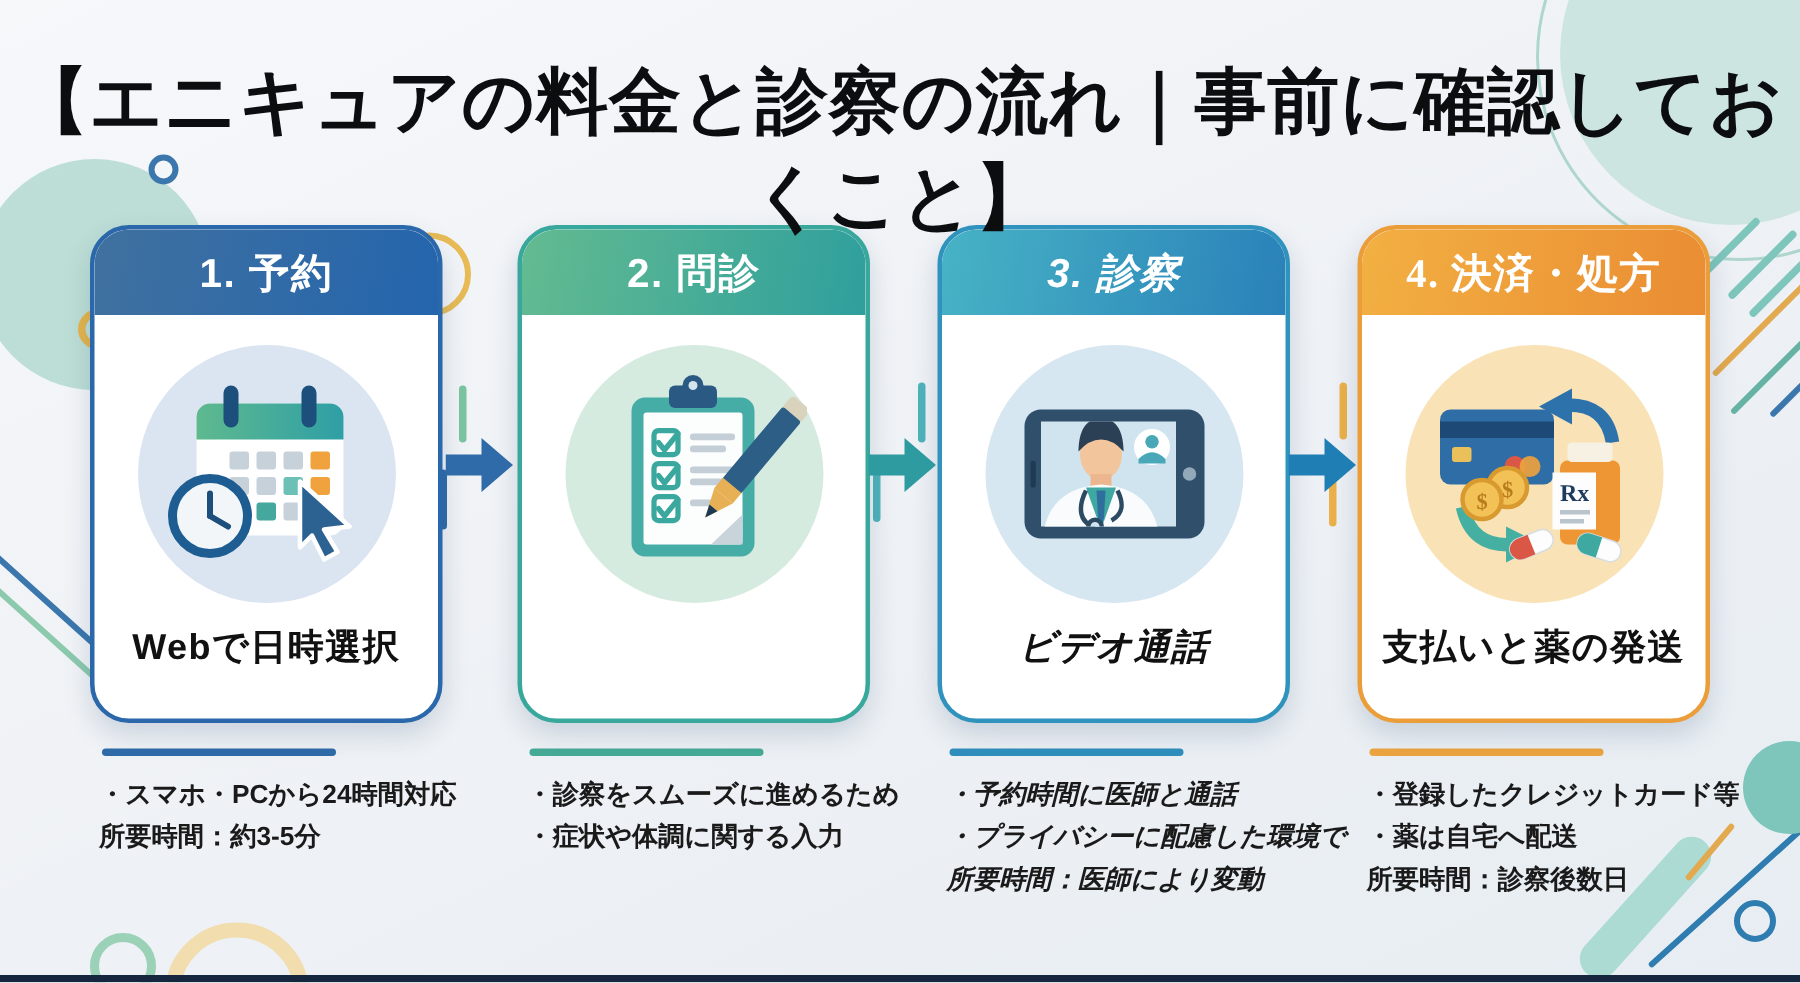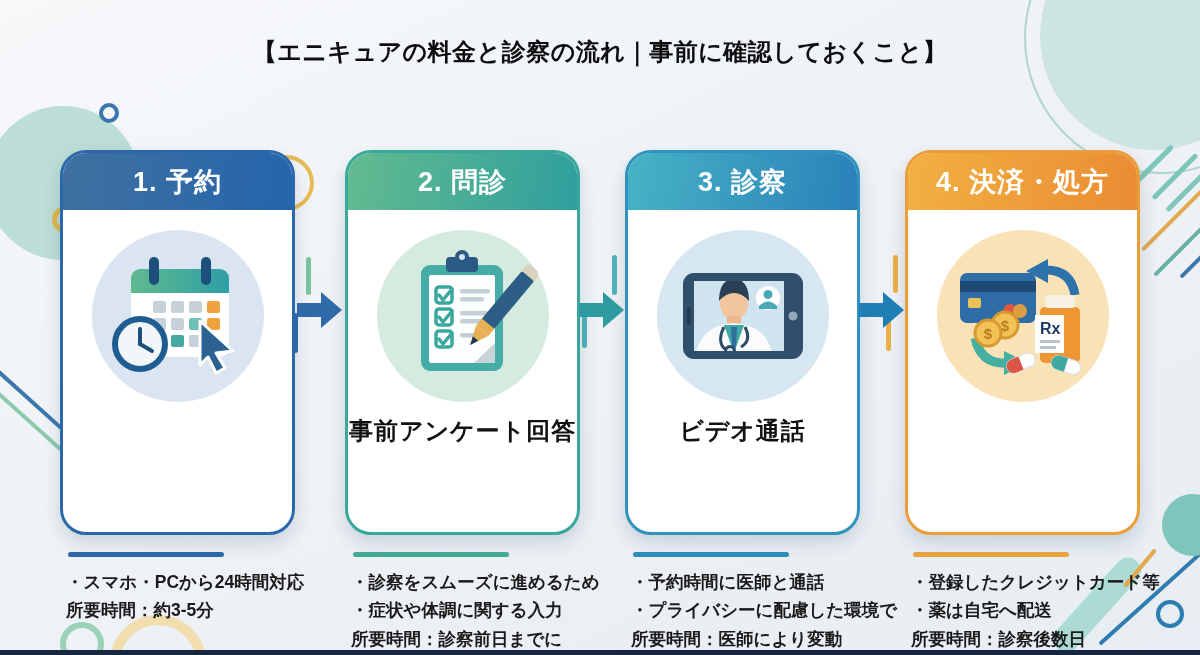--- a/index.html
+++ b/index.html
@@ -3,21 +3,21 @@
 <meta charset="utf-8">
 <style>
   * { margin:0; padding:0; box-sizing:border-box; }
   html,body { width:1200px; height:655px; }
   body { font-family:"Liberation Sans","DejaVu Sans",sans-serif; }
   .canvas { position:relative; width:1200px; height:655px; overflow:hidden;
             background:linear-gradient(155deg,#f6f8fa 0%,#eef1f5 55%,#e7edf2 100%); }
 
   
   .title { position:absolute; top:36px; left:0; width:100%; text-align:center;
-           font-size:24px; font-weight:900; color:#0c0d0e; letter-spacing:0.5px; z-index:3; }
+           font-size:48px; font-weight:900; color:#0c0d0e; letter-spacing:0.5px; z-index:3; }
 
   
   .decor { position:absolute; z-index:0; }
   .ring { border-radius:50%; background:transparent; }
   .d-circle-tl { left:-14px; top:106px; width:154px; height:154px; border-radius:50%; background:#b7dbd1; opacity:.9; }
   .d-ring-blue-tl { left:99px; top:103px; width:20px; height:20px; border:4px solid #3b77ad; }
   .d-ring-yellow-tl { left:52px; top:206px; width:27px; height:27px; border:5px solid #e4b44c; }
   .d-circle-tr { left:1040px; top:-78px; width:228px; height:228px; border-radius:50%; background:#cde5e0; }
   .d-ring-tr { left:1024px; top:-98px; width:272px; height:272px; border:2px solid #aed6cf; }
   .d-ring-yellow-mid { left:258px; top:155px; width:56px; height:56px; border:4px solid #e8bb55; z-index:1; }
@@ -42,24 +42,24 @@
   .gapbar { position:absolute; width:5px; border-radius:3px; z-index:1; }
   .gb-1t { left:306px; top:257px; height:38px; background:#7cc4a0; }
   .gb-1b { left:293px; top:313px; height:40px; background:#2e6ba8; }
   .gb-2t { left:612px; top:255px; height:40px; background:#4fb3ba; }
   .gb-2b { left:582px; top:310px; height:38px; background:#4fb3ba; }
   .gb-3t { left:893px; top:255px; height:38px; background:#ecb04a; }
   .gb-3b { left:886px; top:313px; height:38px; background:#ecb04a; }
 
   
   .col { position:absolute; top:150px; width:235px; z-index:2; }
-  .col1 { left:60px; } .col2 { left:345px; } .col3 { left:625px; } .col4 { left:905px; }
-  .card { position:relative; background:#ffffff; border-radius:26px; height:385px; overflow:hidden;
+  .col1 { left:60px; } .col2 { left:345px; } .col3 { left:625px;font-style:italic; } .col4 { left:905px; }
+  .card { position:relative; background:#ffffff; border-radius:26px; height:332px; overflow:hidden;
           box-shadow:0 8px 18px rgba(40,70,110,0.18); border:3px solid #888; }
-  .c1 { border-color:#2a67ab; } .c2 { border-color:#38a79c; } .c3 { border-color:#2f93bd; } .c4 { border-color:#eb9d3a; }
+  .c1 { border-color:#2a67ab; } .c2 { border-color:#38a79c; } .c3 { border-color:#2f93bd; } .c4 { border-color:#eb9d3a;font-family:Liberation Serif, serif; }
   .card-header { height:57px; display:flex; align-items:center; justify-content:center;
                  color:#ffffff; font-size:27px; font-weight:800; letter-spacing:1px; }
   .h1 { background:linear-gradient(100deg,#40719f,#2465ad); }
   .h2 { background:linear-gradient(100deg,#63bb90,#2f9f9d); }
   .h3 { background:linear-gradient(100deg,#47b3c5,#2a81b9); }
   .h4 { background:linear-gradient(100deg,#f2b042,#ea8c33); }
   .icon-wrap { display:flex; justify-content:center; margin-top:20px; }
   .icon-circle { width:172px; height:172px; border-radius:50%;
                  display:flex; align-items:center; justify-content:center; }
   .bg1 { background:#dbe5f1; } .bg2 { background:#d6ebdf; } .bg3 { background:#d6e7f2; } .bg4 { background:#f9e2b6; }
@@ -139,20 +139,21 @@
               <rect x="68" y="94" width="13" height="12" rx="2" fill="#45a89e"></rect>
               <rect x="86" y="94" width="13" height="12" rx="2" fill="#c7d1d9"></rect>
             </g>
             <circle cx="37" cy="103" r="25" fill="#f2f6f8" stroke="#1d5d92" stroke-width="6"></circle>
             <line x1="37" y1="103" x2="37" y2="88" stroke="#1d4f7c" stroke-width="4" stroke-linecap="round"></line>
             <line x1="37" y1="103" x2="49" y2="110" stroke="#1d4f7c" stroke-width="4" stroke-linecap="round"></line>
             <path d="M97 80 L130 110 L113 112 L122 127 L113 132 L105 116 L97 124 Z" fill="#2b6292" stroke="#ffffff" stroke-width="3" stroke-linejoin="round"></path>
           </svg>
         </div>
       </div>
+      <div class="card-label">Webで日時選択</div>
     </div>
     <div class="bar bar1"></div>
     <div class="notes">
       <div>・スマホ・PCから24時間対応</div>
       <div>所要時間：約3-5分</div>
     </div>
   </div>
 
   <div class="col col2">
     <div class="card c2">
@@ -182,27 +183,25 @@
             <g transform="rotate(40 104 78)">
               <rect x="96" y="12" width="16" height="12" rx="3" fill="#d9d2bd"></rect>
               <rect x="96" y="22" width="16" height="64" rx="2" fill="#2d5e86"></rect>
               <rect x="96" y="84" width="16" height="9" fill="#e8b054"></rect>
               <polygon points="96,93 112,93 104,112" fill="#e8b054"></polygon>
               <polygon points="100.5,103.5 107.5,103.5 104,112" fill="#1d3a52"></polygon>
             </g>
           </svg>
         </div>
       </div>
-      <div class="card-label">事前アンケート回答</div>
     </div>
     <div class="bar bar2"></div>
     <div class="notes">
       <div>・診察をスムーズに進めるため</div>
       <div>・症状や体調に関する入力</div>
-      <div>所要時間：診察前日までに</div>
     </div>
   </div>
 
   <div class="col col3">
     <div class="card c3">
       <div class="card-header h3">3. 診察</div>
       <div class="icon-wrap">
         <div class="icon-circle bg3">
           <svg viewBox="0 0 150 150" width="150" height="150" aria-hidden="true">
             <defs>
@@ -270,20 +269,21 @@
               <rect x="58" y="115" width="30" height="14" rx="7" fill="#fdfdfd" stroke="#d8dde2" stroke-width="1"></rect>
               <path d="M58 122 a7 7 0 0 1 7 -7 h8 v14 h-8 a7 7 0 0 1 -7 -7 z" fill="#d95744"></path>
             </g>
             <g transform="rotate(18 118 124)">
               <rect x="103" y="117" width="30" height="14" rx="7" fill="#fdfdfd" stroke="#d8dde2" stroke-width="1"></rect>
               <path d="M103 124 a7 7 0 0 1 7 -7 h8 v14 h-8 a7 7 0 0 1 -7 -7 z" fill="#3fa8a0"></path>
             </g>
           </svg>
         </div>
       </div>
+      <div class="card-label">支払いと薬の発送</div>
     </div>
     <div class="bar bar4"></div>
     <div class="notes">
       <div>・登録したクレジットカード等</div>
       <div>・薬は自宅へ配送</div>
       <div>所要時間：診察後数日</div>
     </div>
   </div>
 
   <svg class="flow-arrow fa-1" width="46" height="40">

